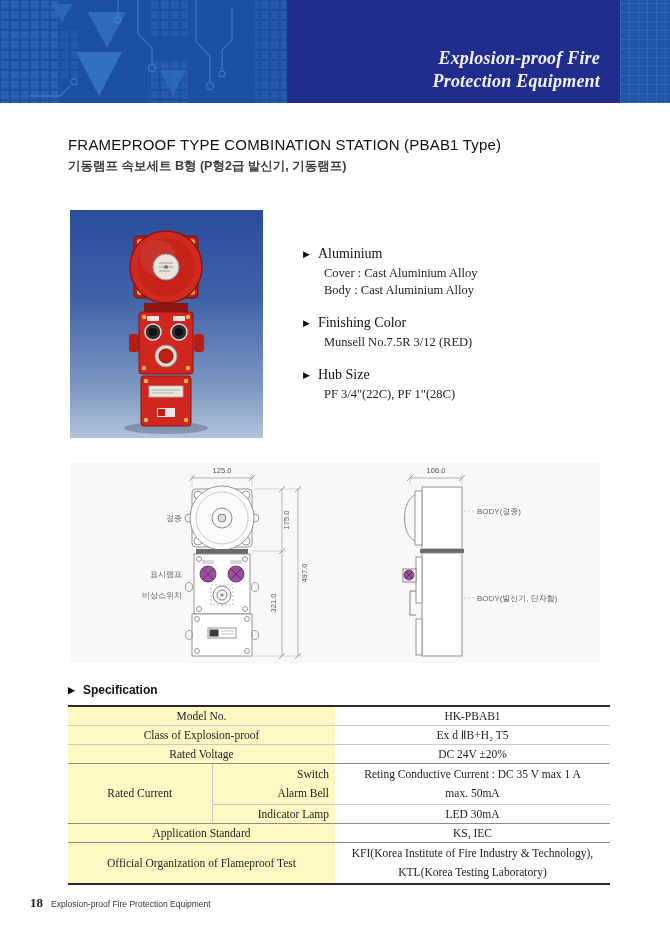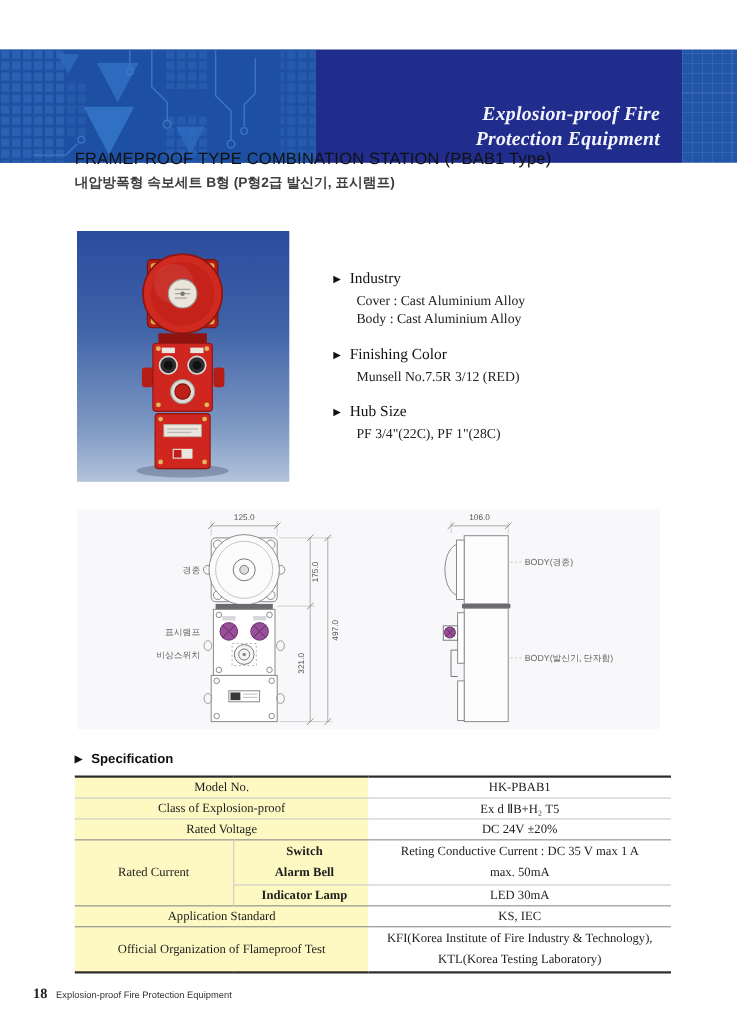--- a/index.html
+++ b/index.html
@@ -1,21 +1,21 @@
 <!DOCTYPE html>
 <html><head>
 <meta charset="utf-8">
 <style>
   * { margin:0; padding:0; box-sizing:border-box; }
   html,body { background:#ffffff; }
   body { font-family:"Liberation Sans", sans-serif; }
   .page { position:relative; width:670px; height:939px; background:#ffffff; overflow:hidden; }
 
   
-  .banner { position:absolute; left:0; top:0; width:670px; height:125px;margin-top:45px; }
+  .banner { position:absolute; left:0; top:0; width:670px; height:125px; }
   .banner-left { position:absolute; left:0; top:0; width:287px; height:103px; background:#1d50a2; }
   .banner-left svg { display:block; }
   .banner-navy { position:absolute; left:287px; top:0; width:333px; height:103px; background:#202d8c; }
   .banner-right { position:absolute; left:620px; top:0; width:50px; height:103px;
     background-color:#2156a8;
     background-image:
       repeating-linear-gradient(0deg, rgba(255,255,255,0.08) 0 1px, transparent 1px 9px),
       repeating-linear-gradient(90deg, rgba(255,255,255,0.08) 0 1px, transparent 1px 9px);
   }
   .banner-title { position:absolute; right:20px; bottom:9px; text-align:right;
@@ -45,21 +45,21 @@
   .dwg-label { font-family:"Liberation Sans", sans-serif; font-size:8px; fill:#666; }
 
   
   .spec-heading { position:absolute; left:68px; top:683px; font-size:12px; font-weight:bold; color:#111; }
   .spec-table { position:absolute; left:68px; top:705px; width:542px; border-collapse:collapse;
     font-family:"Liberation Serif", serif; font-size:11.5px; color:#1d1d1d;
     border-top:2px solid #2a2a2a; border-bottom:2px solid #2a2a2a; }
   .spec-table td { border-top:1px solid #c9c9c9; text-align:center; vertical-align:middle; height:19px; padding:1px 6px; }
   .spec-table tr.sect td { border-top:1px solid #8c8c8c; }
   .spec-table td.lbl { background:#fef9c3; }
-  .spec-table td.sub { border-left:1px solid #c9c9c9; text-align:center; padding-left:12px;font-weight:bold; }
+  .spec-table td.sub { border-left:1px solid #c9c9c9; text-align:right; padding-left:12px; }
   .spec-table td.val { background:#ffffff; }
   .spec-table .two-line div { line-height:19px; }
 
   
   .footer { position:absolute; left:30px; top:895px; display:flex; align-items:baseline; gap:8px; }
   .footer-page { font-family:"Liberation Serif", serif; font-weight:bold; font-size:13px; color:#222; }
   .footer-text { font-size:8.5px; color:#333; }
 </style>
 </head>
 <body>
@@ -101,21 +101,21 @@
     <div class="banner-navy">
       <div class="banner-title">
         <div>Explosion-proof Fire</div>
         <div>Protection Equipment</div>
       </div>
     </div>
     <div class="banner-right"></div>
   </header>
 
   <h1 class="doc-title">FRAMEPROOF TYPE COMBINATION STATION (PBAB1 Type)</h1>
-  <h2 class="doc-subtitle">내압방폭형 속보세트 B형 (P형2급 발신기, 표시램프)</h2>
+  <h2 class="doc-subtitle">기동램프 속보세트 B형 (P형2급 발신기, 기동램프)</h2>
 
   <div class="photo">
     <svg width="193" height="228" viewBox="0 0 193 228">
       <ellipse cx="96" cy="218" rx="42" ry="6" fill="rgba(15,25,55,0.25)"></ellipse>
 
       <rect x="64" y="26" width="64" height="62" rx="4" fill="#b61d16" stroke="#7d0f0b" stroke-width="1"></rect>
       <circle cx="70" cy="32" r="3" fill="#d9a84e"></circle>
         <circle cx="122" cy="32" r="3" fill="#d9a84e"></circle>
       <circle cx="70" cy="82" r="3" fill="#d9a84e"></circle>
         <circle cx="122" cy="82" r="3" fill="#d9a84e"></circle>
@@ -156,21 +156,21 @@
       <line x1="82" y1="180" x2="110" y2="180" stroke="#999" stroke-width="0.7"></line>
       <line x1="82" y1="183" x2="104" y2="183" stroke="#999" stroke-width="0.7"></line>
       <rect x="87" y="198" width="18" height="9" fill="#e8e6df"></rect>
       <rect x="88" y="199" width="7" height="7" fill="#c01f18"></rect>
     </svg>
   </div>
 
   <section class="features">
     <div class="feature">
       <div class="feature-heading">
-        <span class="bullet">▶</span><span>Industry</span>
+        <span class="bullet">▶</span><span>Aluminium</span>
       </div>
       <div class="feature-line">Cover : Cast Aluminium Alloy</div>
       <div class="feature-line">Body : Cast Aluminium Alloy</div>
     </div>
     <div class="feature">
       <div class="feature-heading">
         <span class="bullet">▶</span><span>Finishing Color</span>
       </div>
       <div class="feature-line">Munsell No.7.5R 3/12 (RED)</div>
     </div>

